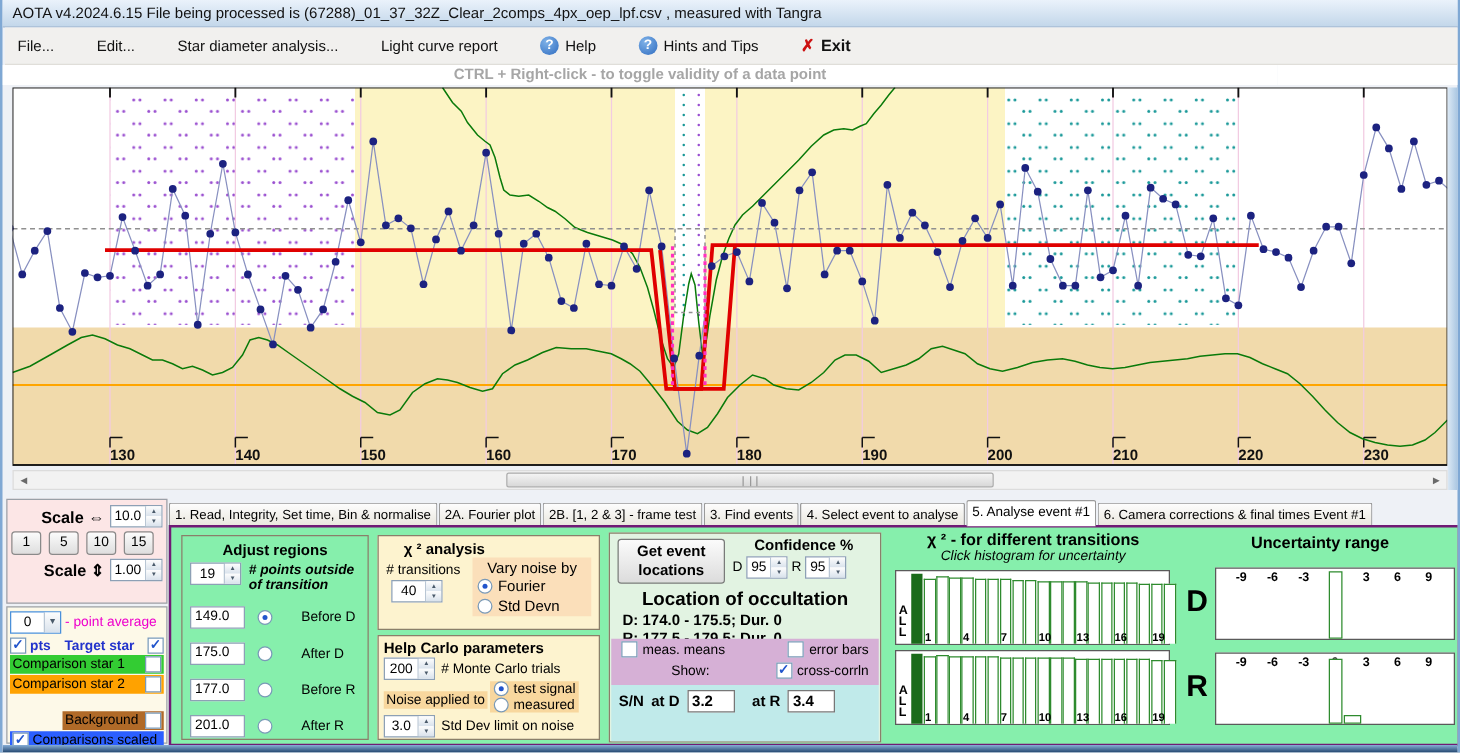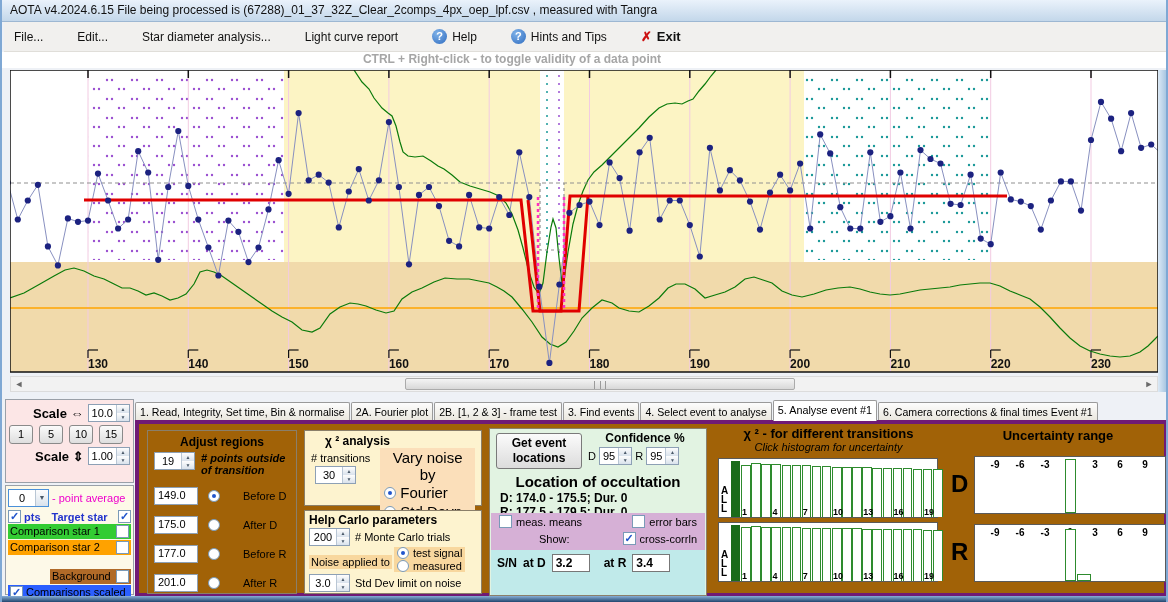--- a/index.html
+++ b/index.html
@@ -56,22 +56,22 @@
   .blue { color:#2233cc; }
   .magenta { color:#ee00cc; }
   .colorrow { font-size:11px; height:15px; line-height:15px; padding:0 2px; display:flex;
               align-items:center; justify-content:space-between; margin-top:1px; }
 
   
   .tabs { position:absolute; left:133px; top:398px; width:1035px; height:23px; display:flex; align-items:flex-end; }
   .tab { font-size:10.6px; padding:3px 4px; background:linear-gradient(#fdfdfd,#e9e6dd); border:1px solid #9a9a9a;
          border-bottom:none; border-radius:2px 2px 0 0; margin-right:1px; white-space:nowrap; height:19px; }
   .tab.active { background:#fff; height:21px; position:relative; z-index:3; font-size:10.8px; }
-  .content { position:absolute; left:133px; top:420px; width:1033px; height:177px; background:#a16207;
-             border:4px solid #701a75; }
+  .content { position:absolute; left:133px; top:420px; width:1033px; height:177px; background:#86efac;
+             border:2px solid #701a75; }
   .gbox { position:absolute; border:1px solid #8a7f6a; }
   .gb-title { font-weight:bold; font-size:12px; text-align:center; }
   .it { font-style:italic; }
   .valbox { background:#fff; border:1px solid #8da0b5; width:44px; height:18px; font-size:11px;
             padding:1px 3px; }
   .rlbl { font-size:11px; margin-left:23px; }
 
   .btn-get { position:absolute; left:6px; top:4px; width:86px; height:36px; background:linear-gradient(#fbfbfb,#dcdcdc);
              border:1px solid #7a7a7a; border-radius:3px; font-weight:bold; font-size:12px; text-align:center;
              line-height:15px; padding-top:2px; }
@@ -503,28 +503,28 @@
           </div>
         </div>
     </div>
 
     <div class="gbox" style="left:165px; top:6px; width:178px; height:76px; background:#fdf3cf; padding:3px 6px;">
       <div class="gb-title" style="text-align:left; padding-left:14px;">χ ²  analysis</div>
       <div class="row" style="align-items:flex-start;">
         <div>
           <div style="font-size:11px; margin-top:4px;"># transitions</div>
           <span class="spin" style="margin-top:2px; margin-left:4px;">
-              <span class="v">30</span>
+              <span class="v">40</span>
               <span class="btns">
                 <span>▲</span>
                 <span>▼</span>
               </span>
             </span>
         </div>
-        <div style="background:#fbdfba; margin-left:10px; padding:1px 4px; font-size:15px; flex:1;">
+        <div style="background:#fbdfba; margin-left:10px; padding:1px 4px; font-size:12px; flex:1;">
           <div style="text-align:center;">Vary noise by</div>
           <div class="row" style="gap:4px; margin-top:1px;">
               <span class="radio on"></span>
               <span>Fourier</span>
             </div>
           <div class="row" style="gap:4px; margin-top:2px;">
               <span class="radio"></span>
               <span>Std Devn</span>
             </div>
         </div>

